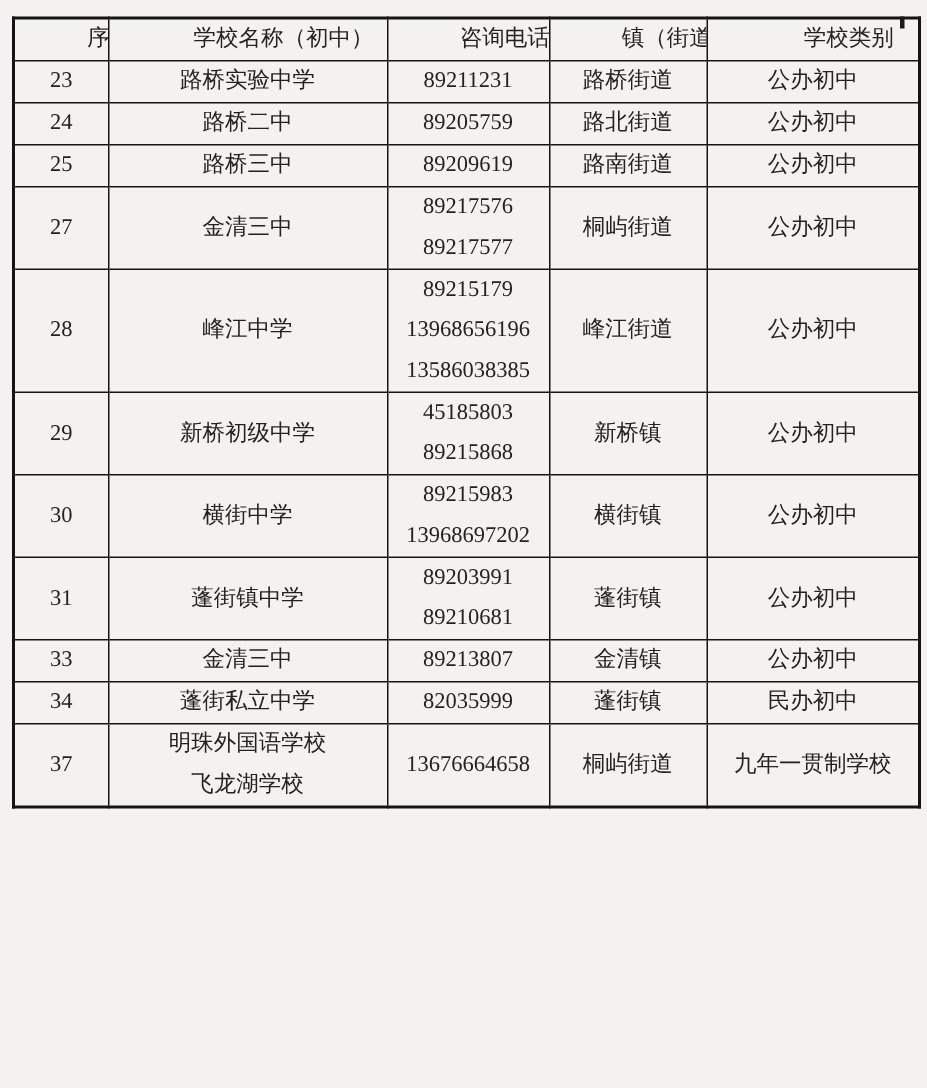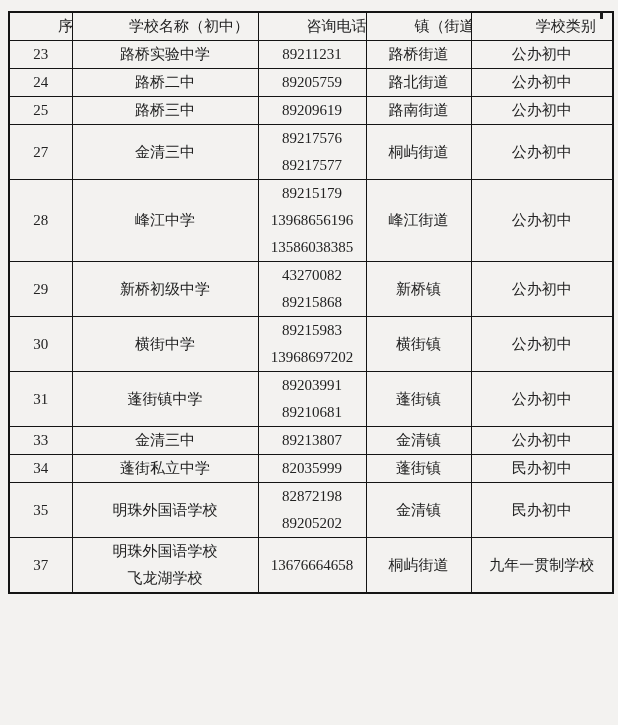--- a/index.html
+++ b/index.html
@@ -169,21 +169,21 @@
           </td>
         </tr>
         <tr>
           <td>
             <div class="line">29</div>
           </td>
           <td>
             <div class="line">新桥初级中学</div>
           </td>
           <td>
-            <div class="line">43270082</div>
+            <div class="line">45185803</div>
             <div class="line">89215868</div>
           </td>
           <td>
             <div class="line">新桥镇</div>
           </td>
           <td>
             <div class="line">公办初中</div>
           </td>
         </tr>
         <tr>
@@ -244,38 +244,20 @@
             <div class="line">34</div>
           </td>
           <td>
             <div class="line">蓬街私立中学</div>
           </td>
           <td>
             <div class="line">82035999</div>
           </td>
           <td>
             <div class="line">蓬街镇</div>
-          </td>
-          <td>
-            <div class="line">民办初中</div>
-          </td>
-        </tr>
-        <tr>
-          <td>
-            <div class="line">35</div>
-          </td>
-          <td>
-            <div class="line">明珠外国语学校</div>
-          </td>
-          <td>
-            <div class="line">82872198</div>
-            <div class="line">89205202</div>
-          </td>
-          <td>
-            <div class="line">金清镇</div>
           </td>
           <td>
             <div class="line">民办初中</div>
           </td>
         </tr>
         <tr>
           <td>
             <div class="line">37</div>
           </td>
           <td>

